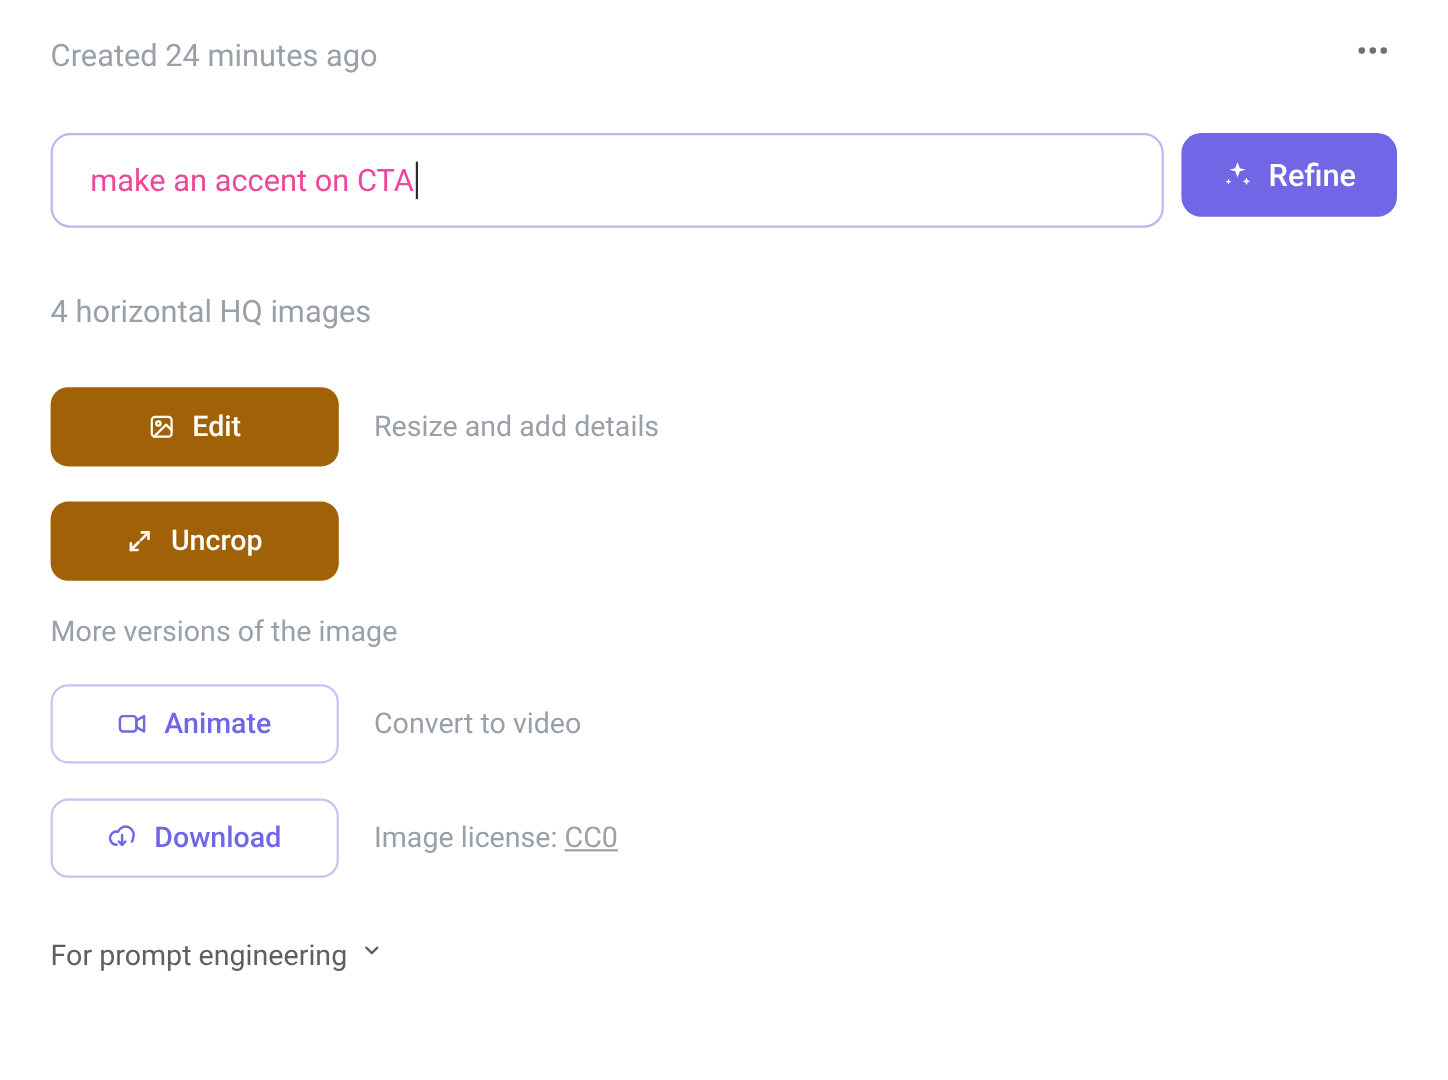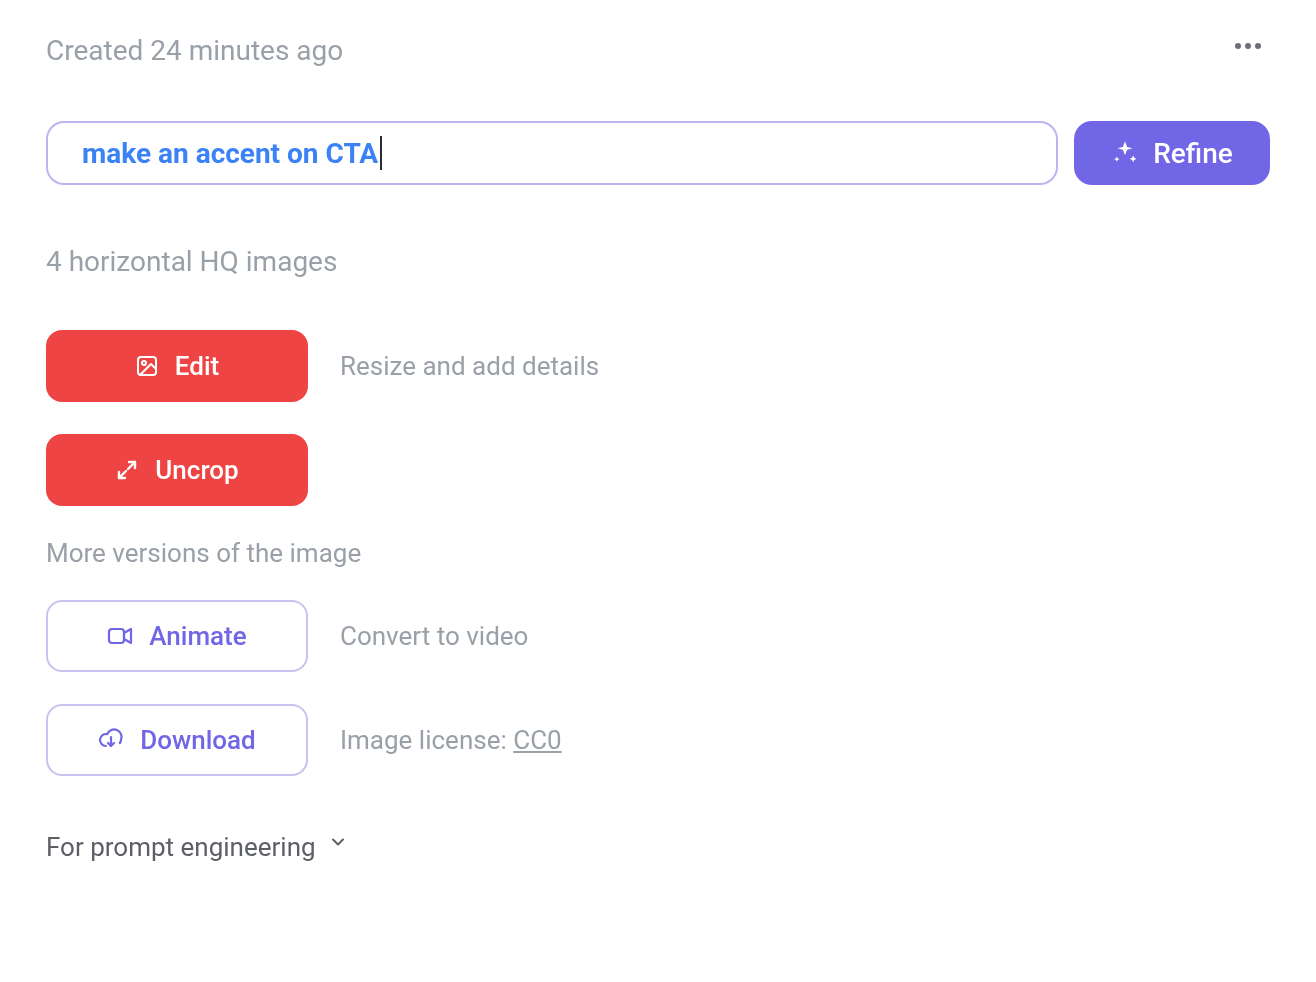--- a/index.html
+++ b/index.html
@@ -48,40 +48,40 @@
 
   
   .panel { flex: 1; height: 100%; padding: 34px 46px 0 46px; position: relative; }
 
   .meta-row { display: flex; justify-content: space-between; align-items: flex-start; margin-bottom: 54px; }
   .meta-text { color: #9AA0A8; font-size: 28px; }
   .more-btn { cursor: pointer; padding: 8px; }
 
   .prompt-row { display: flex; gap: 16px; margin-bottom: 60px; }
   .prompt-input {
-    flex: 1; height: 64px; border: 2px solid #BDB4F2; border-radius: 18px;
-    padding: 0 34px; font-size: 28px; color: #3b82f6; outline: none; background: #fff;
-    display: flex; align-items: center; font-weight: bold;
+    flex: 1; height: 86px; border: 2px solid #BDB4F2; border-radius: 18px;
+    padding: 0 34px; font-size: 28px; color: #ec4899; outline: none; background: #fff;
+    display: flex; align-items: center;
   }
   .prompt-input .caret { border-right: 2px solid #2b2b33; height: 34px; margin-left: 2px; }
   .refine-btn {
-    flex: 0 0 196px; height: 64px; background: #7166E6; border-radius: 18px;
+    flex: 0 0 196px; height: 76px; background: #7166E6; border-radius: 18px;
     display: flex; align-items: center; justify-content: center; gap: 14px;
     color: #fff; font-size: 28px; font-weight: 500; cursor: pointer;
   }
 
   .summary { color: #9AA0A8; font-size: 28px; margin-bottom: 52px; }
 
   .actions { display: flex; flex-direction: column; gap: 32px; margin-bottom: 56px; }
   .action-row { display: flex; align-items: center; gap: 32px; }
   .action-btn {
     width: 262px; height: 72px; border-radius: 16px; display: flex; align-items: center; justify-content: center;
     gap: 16px; font-size: 26px; font-weight: 500; cursor: pointer;
   }
-  .action-btn.filled { background: #ef4444; color: #fff; }
+  .action-btn.filled { background: #a16207; color: #fff; }
   .action-btn.outlined { background: #fff; color: #7166E6; border: 2px solid #C9C2F1; }
   .action-desc { color: #9AA0A8; font-size: 26px; }
   .action-desc .lic-link { text-decoration: underline; cursor: pointer; }
 
   .footer-toggle { display: inline-flex; align-items: flex-start; gap: 12px; color: #5d5f66; font-size: 26px; cursor: pointer; }
 
   svg { display: block; }
 </style>
 </head>
 <body>

